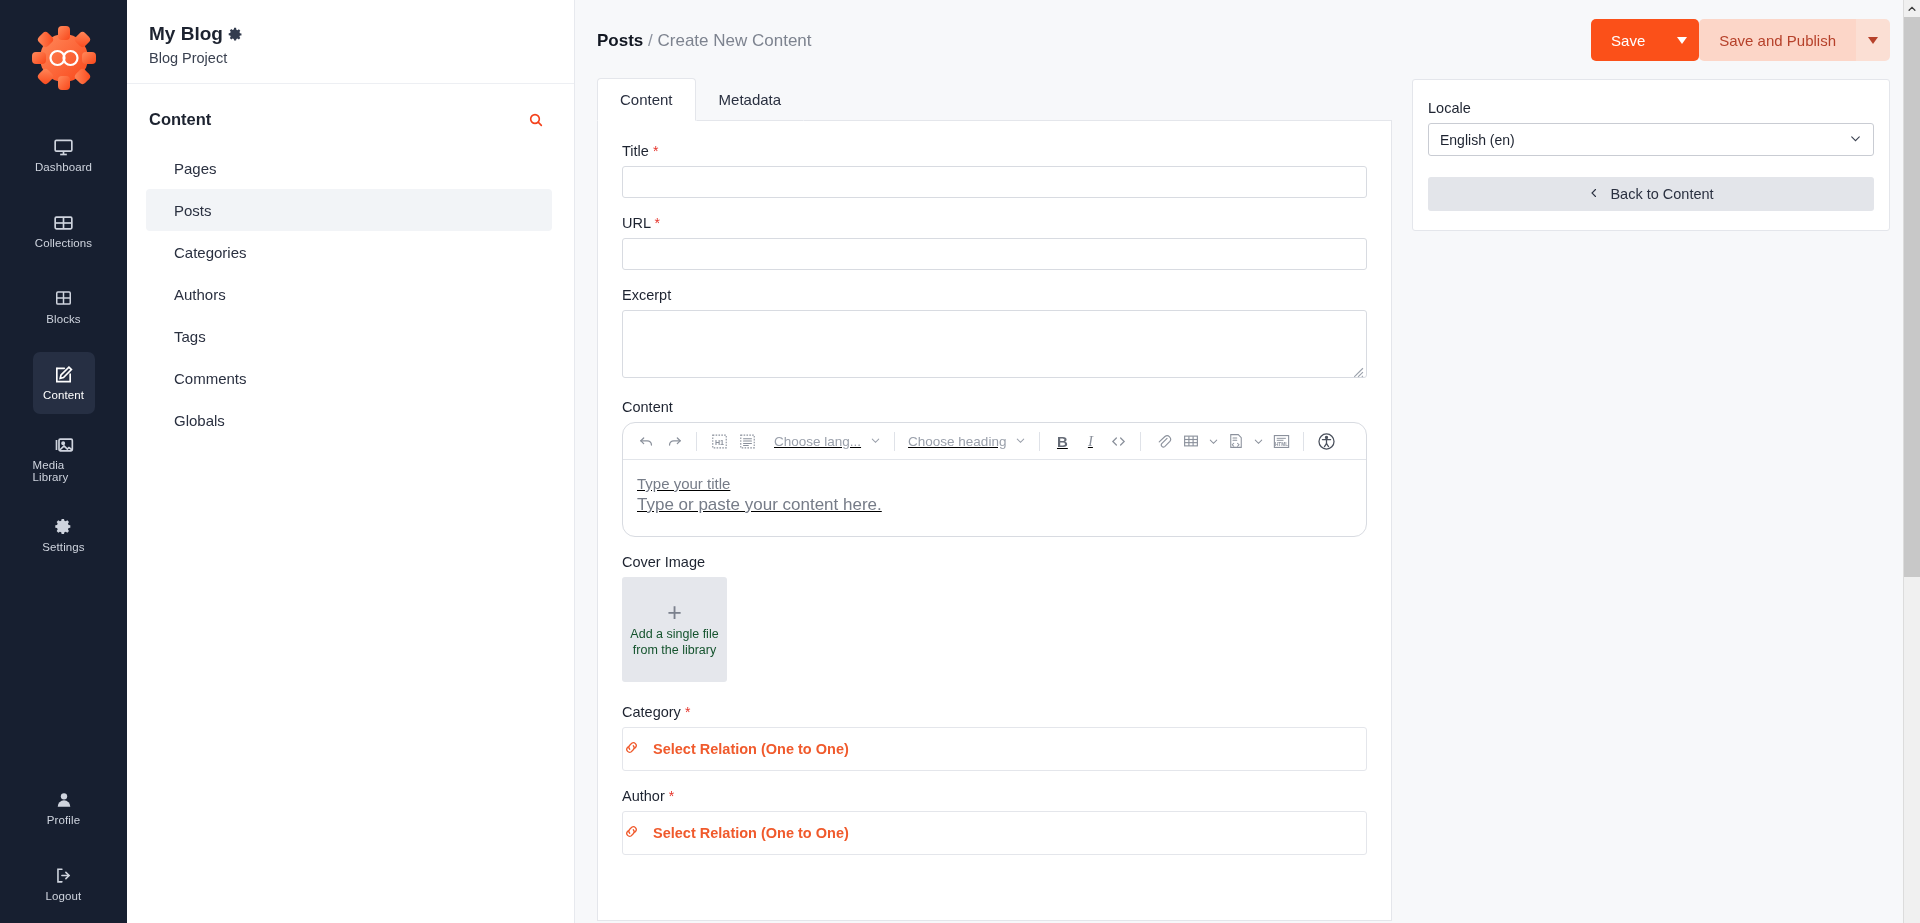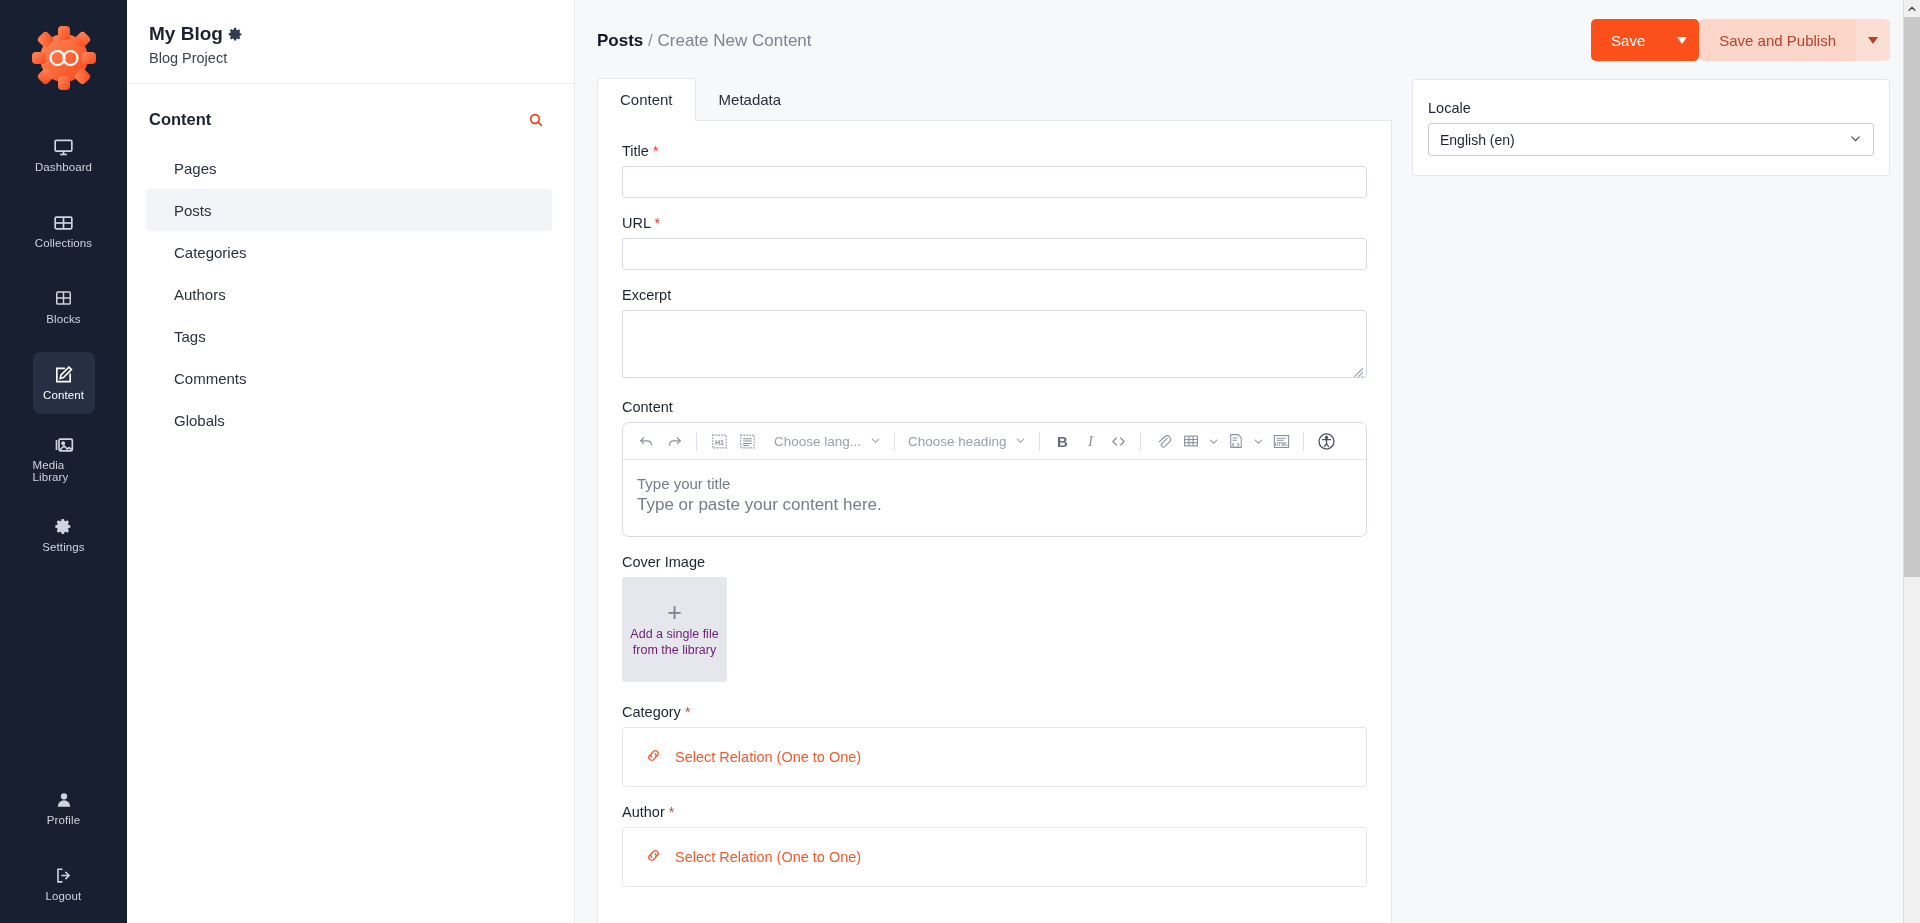--- a/index.html
+++ b/index.html
@@ -155,21 +155,21 @@
     background: #ffffff; outline: none; resize: none;
     font-family: "Liberation Sans", sans-serif; font-size: 14px;
     padding: 8px 10px; color: #1d2330;
   }
   .resize-grip {
     position: absolute; right: 3px; bottom: 4px;
     width: 13px; height: 13px; pointer-events: none;
   }
 
   
-  .editor { border: 1px solid #d8dbe1; border-radius: 7px; background: #fff; }
+  .editor { border: 1px solid #d8dbe1; border-radius: 13px; background: #fff; text-decoration: underline; }
   .editor-toolbar {
     display: flex; align-items: center; height: 37px;
     border-bottom: 1px solid #e2e5ea; padding: 0 10px; gap: 2px;
   }
   .tb-btn {
     width: 26px; height: 26px; display: flex; align-items: center; justify-content: center;
     cursor: pointer; border-radius: 3px; color: #8b919c;
   }
   .tb-sep { width: 1px; height: 19px; background: #dfe2e8; margin: 0 7px; }
   .tb-select {
@@ -182,27 +182,27 @@
   .editor-ph-body { font-size: 17px; color: #767c88; line-height: 21px; }
 
   
   .uploader {
     width: 105px; height: 105px; background: #e5e7ec;
     border-radius: 3px; display: flex; flex-direction: column;
     align-items: center; justify-content: center; cursor: pointer;
     gap: 4px;
   }
   .uploader-plus { font-size: 25px; line-height: 20px; color: #7b818d; font-weight: 300; }
-  .uploader-text { font-size: 12.5px; color: #701a75; text-align: center; line-height: 16px; }
+  .uploader-text { font-size: 12.5px; color: #14532d; text-align: center; line-height: 16px; }
 
   
   .relation-box {
     border: 1px solid #e4e6eb; border-radius: 3px;
-    height: 60px; display: flex; align-items: center;
-    padding-left: 22px; gap: 13px; cursor: pointer; background: #fff;
+    height: 44px; display: flex; align-items: center;
+    gap: 13px; cursor: pointer; background: #fff; font-weight: bold;
   }
   .relation-text { font-size: 14.5px; color: #f05a2c; }
 
   
   .side-card {
     background: #ffffff; border: 1px solid #e4e6eb; border-radius: 3px;
     padding: 20px 15px 19px 15px;
   }
   .select-box {
     width: 100%; height: 33px; border: 1px solid #c9ccd3; border-radius: 3px;
@@ -646,20 +646,28 @@
       <div class="side-card">
         <div class="field-label">Locale</div>
         <div class="select-box">
           <span>English (en)</span>
           <span>
             <svg width="13" height="13" viewBox="0 0 24 24" fill="none" stroke="#3a4150" stroke-width="2" stroke-linecap="round">
                 <path d="M5 9l7 7 7-7"></path>
               </svg>
           </span>
         </div>
+        <div class="back-btn">
+          <span>
+            <svg width="12" height="12" viewBox="0 0 24 24" fill="none" stroke="#2a3040" stroke-width="2.2" stroke-linecap="round">
+                <path d="M15 5l-7 7 7 7"></path>
+              </svg>
+          </span>
+          <span>Back to Content</span>
+        </div>
       </div>
     </div>
 
   </div>
 
   <div class="scrollbar">
     <div class="sb-arrow">
       <span>
         <svg width="10" height="10" viewBox="0 0 24 24" fill="none" stroke="#3c3c3c" stroke-width="3" stroke-linecap="round">
             <path d="M5 15l7-7 7 7"></path>

